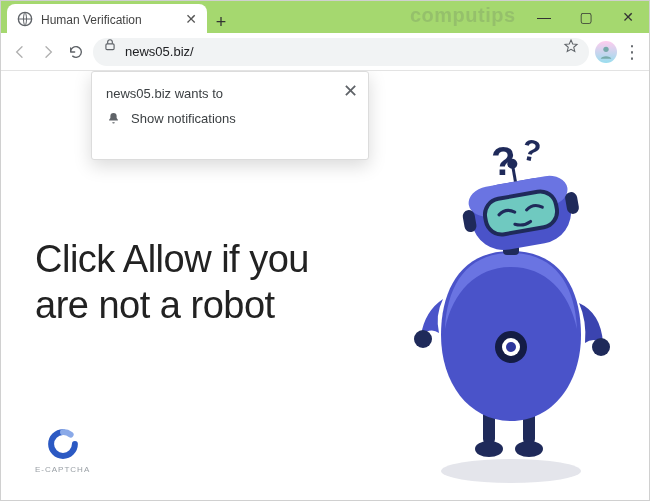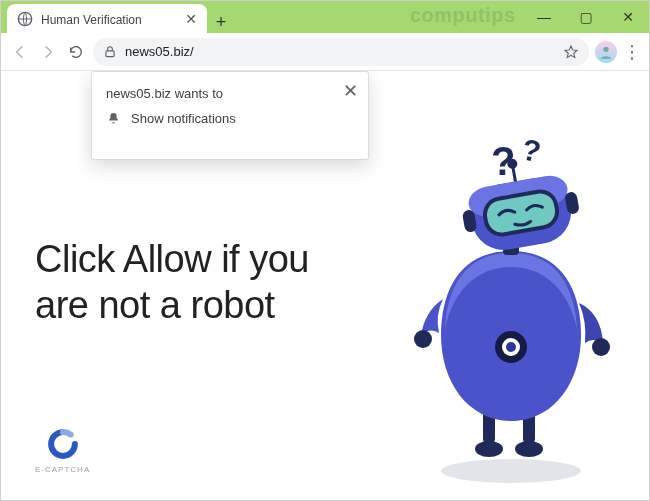--- a/index.html
+++ b/index.html
@@ -12,21 +12,21 @@
 .tab .title { font-size: 12px; color: #444; flex: 1; white-space: nowrap; overflow: hidden; }
 .tab .tab-close { font-size: 14px; color: #555; cursor: pointer; }
 .new-tab { width: 28px; display: flex; align-items: center; justify-content: center; color: #333; font-size: 18px; cursor: pointer; }
 .watermark { position: absolute; left: 410px; top: 4px; color: rgba(120,150,100,.35); font-size: 20px; font-weight: 600; pointer-events: none; letter-spacing: 0.5px; }
 .win-controls { display: flex; }
 .win-btn { width: 42px; display: flex; align-items: center; justify-content: center; color: #333; font-size: 14px; cursor: pointer; }
 .navbar { height: 38px; background: #fff; border-bottom: 1px solid #e3e3e3; display: flex; align-items: center; gap: 6px; padding: 0 8px; }
 .nav-icon { width: 22px; height: 22px; display: flex; align-items: center; justify-content: center; color: #5f6368; cursor: pointer; border-radius: 50%; }
 .nav-icon svg { width: 16px; height: 16px; }
 .nav-icon.disabled { color: #b0b0b0; }
-.omnibox { flex: 1; height: 28px; background: #f1f3f4; border-radius: 14px; display: flex; align-items: center; padding: 0 10px; gap: 8px; }
+.omnibox { flex: 1; height: 28px; background: #f1f3f4; border-radius: 14px; display: flex; padding: 0 10px; gap: 8px; }
 .omnibox .lock { color: #5f6368; width: 14px; height: 14px; }
 .omnibox input { border: none; background: transparent; outline: none; flex: 1; font-size: 13px; color: #202124; }
 .omnibox .star { color: #5f6368; width: 16px; height: 16px; cursor: pointer; }
 .avatar { width: 22px; height: 22px; border-radius: 50%; background: linear-gradient(#fce, #9de); display: flex; align-items: center; justify-content: center; font-size: 11px; }
 .menu-dots { width: 18px; display: flex; align-items: center; justify-content: center; color: #5f6368; cursor: pointer; font-size: 18px; }
 .content { position: relative; flex: 1; background: #fff; overflow: hidden; }
 .notif-popup { position: absolute; left: 90px; top: 0; width: 278px; background: #fff; border: 1px solid #dcdcdc; box-shadow: 0 6px 18px rgba(0,0,0,.15); border-radius: 3px; padding: 14px 14px 12px; z-index: 20; }
 .notif-popup .np-close { position: absolute; right: 10px; top: 8px; color: #5f6368; font-size: 18px; cursor: pointer; }
 .notif-popup .np-title { font-size: 13px; color: #3c4043; margin-bottom: 10px; }
 .np-row { display: flex; gap: 10px; font-size: 13px; color: #3c4043; margin-bottom: 18px; }

